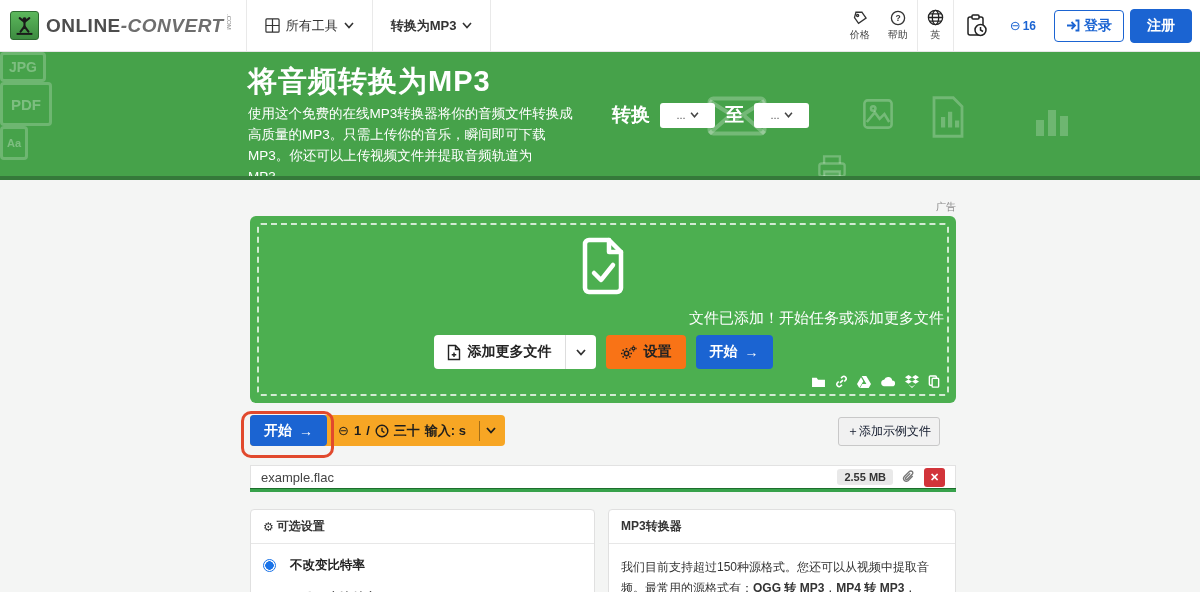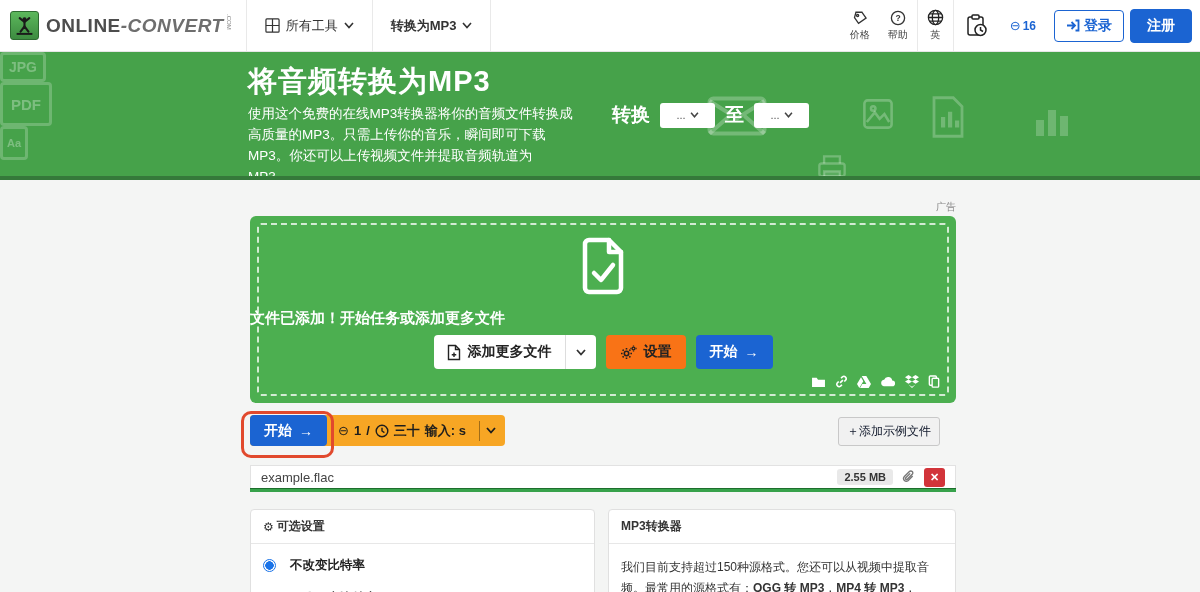--- a/index.html
+++ b/index.html
@@ -36,21 +36,21 @@
   .conv-lbl { color:#fff; font-size:19px; font-weight:bold; }
   .conv-dd { width:55px; height:25px; background:#fff; border-radius:3px; display:flex; align-items:center; justify-content:center; gap:4px; font-size:11px; color:#555; cursor:pointer; }
 
   
   .container { width:706px; margin-left:250px; }
   .ad-label { text-align:right; font-size:10px; color:#8a8a8a; padding:20px 0 2px; }
 
   .dropzone { position:relative; height:187px; background:#4caf50; border-radius:6px; }
   .dropzone-dash { position:absolute; inset:7px; border:2px dashed rgba(255,255,255,.75); border-radius:4px; }
   .dz-icon { position:absolute; left:50%; top:21px; transform:translateX(-50%); }
-  .dz-msg { position:absolute; left:0; right:12px; top:93px; text-align:left; color:#fff; font-size:15px;font-weight:bold; }
+  .dz-msg { position:absolute; left:0; right:12px; top:93px; text-align:right; color:#fff; font-size:15px; }
   .dz-btns { position:absolute; left:0; right:0; top:119px; display:flex; justify-content:center; gap:10px; }
   .btn-split { display:flex; align-items:stretch; background:#fff; border-radius:4px; overflow:hidden; height:34px; cursor:pointer; }
   .btn-split .main { display:flex; align-items:center; gap:7px; padding:0 13px; font-size:14px; font-weight:bold; color:#222; }
   .btn-split .caret { display:flex; align-items:center; padding:0 10px; border-left:1px solid #ddd; }
   .btn-white { display:flex; align-items:center; gap:7px; background:#f97316; border-radius:4px; height:34px; padding:0 14px; font-size:14px; font-weight:bold; color:#222; cursor:pointer; }
   .btn-blue { display:flex; align-items:center; gap:7px; background:#1b64d2; border-radius:4px; height:34px; padding:0 14px; font-size:14px; font-weight:bold; color:#fff; cursor:pointer; border:none; }
   .dz-sources { position:absolute; right:16px; bottom:15px; display:flex; align-items:center; gap:9px; }
   .dz-sources > span { cursor:pointer; display:flex; }
 
   

